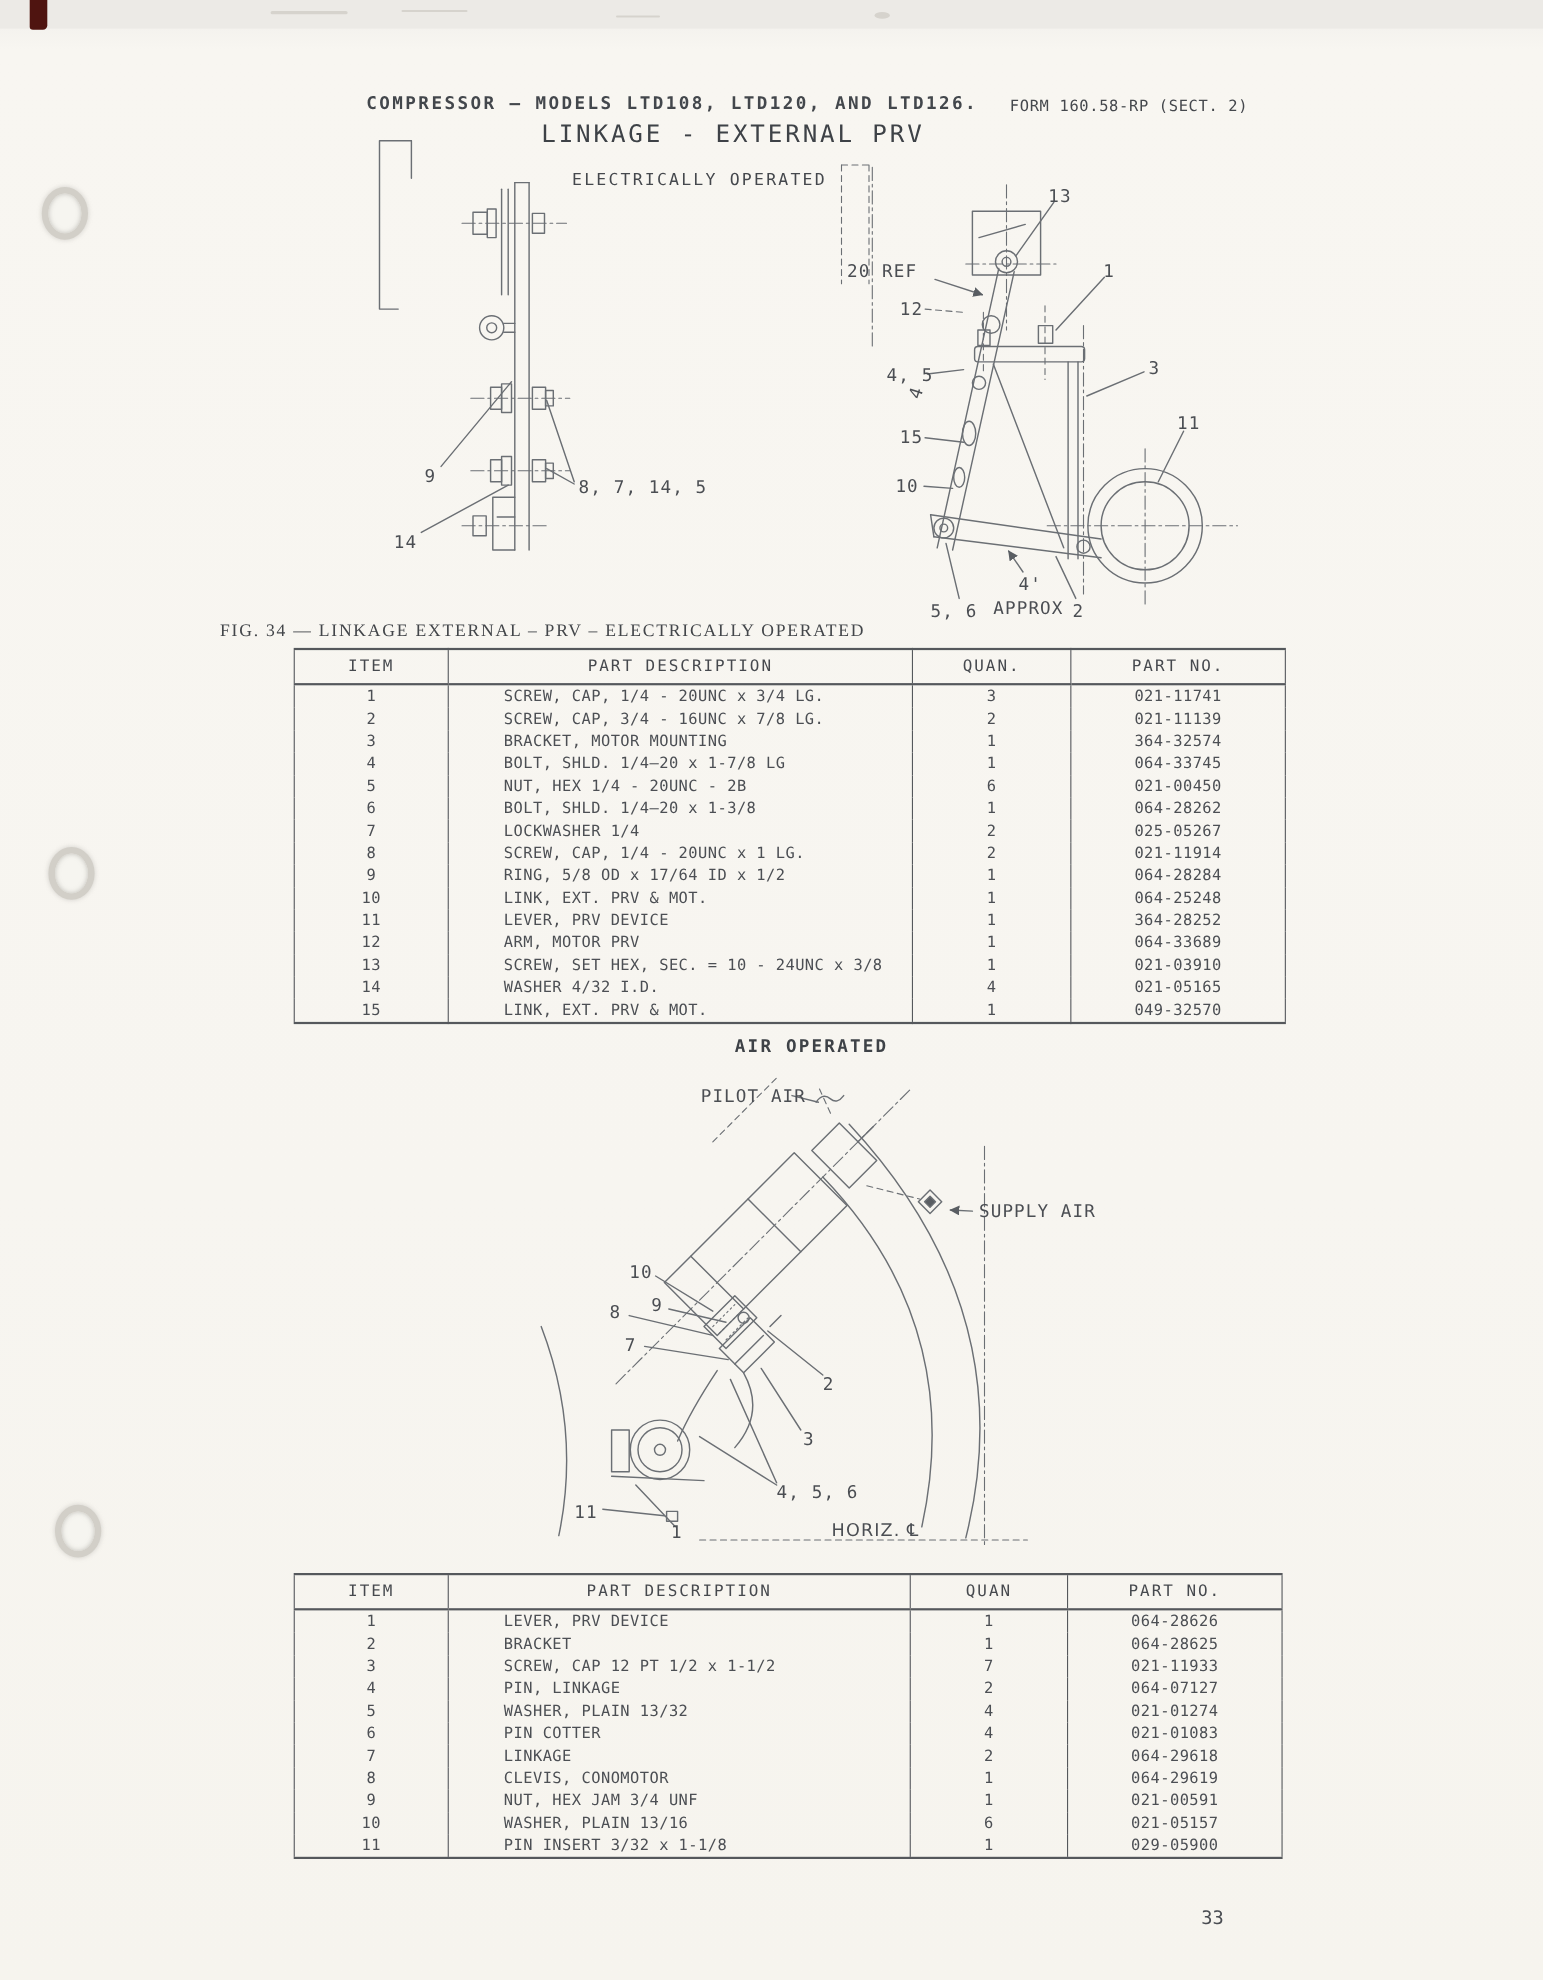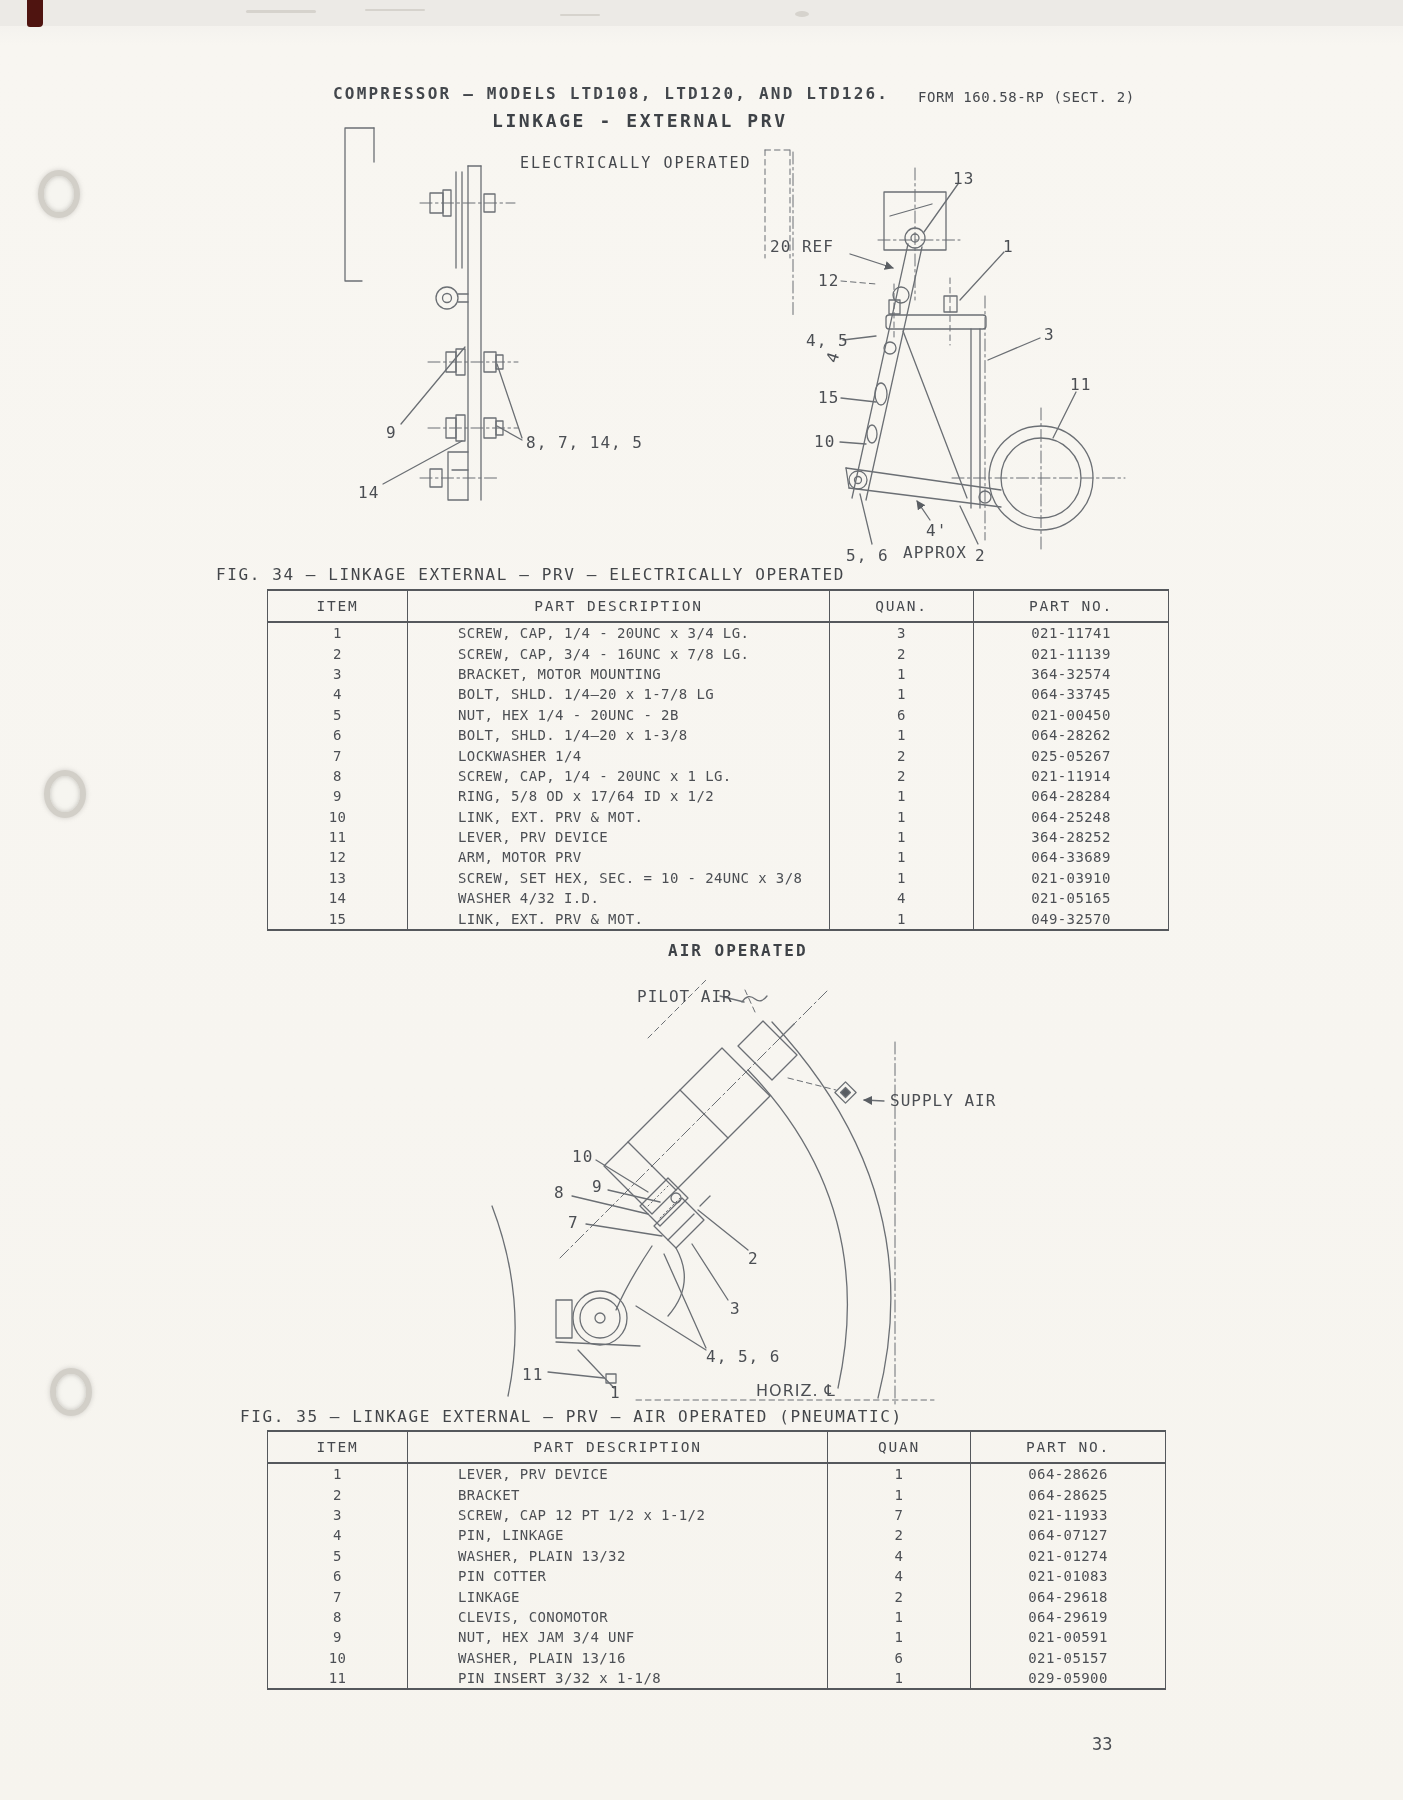--- a/index.html
+++ b/index.html
@@ -9,25 +9,25 @@
   .abs{position:absolute;}
   
   .topstrip{left:0;top:0;width:1403px;height:26px;background:#eceae6;}
   .corner{left:27px;top:0;width:16px;height:27px;background:#4f1410;border-radius:0 0 4px 3px;}
   .smudge{background:#d6d3cd;border-radius:2px;}
   .hole{width:30px;height:36px;border-radius:50%;border:6px solid #d2cfc8;background:#f6f5f0;
         box-shadow:inset 0 0 5px rgba(150,148,142,.55), 0 0 5px rgba(150,148,142,.4);}
   
   .hdr{left:333px;top:84px;font-size:16px;letter-spacing:2.2px;color:#43474c;white-space:nowrap;font-weight:bold;}
   .formref{left:918px;top:89px;font-size:14px;letter-spacing:.6px;color:#45484d;white-space:nowrap;}
-  .title{left:492px;top:110px;font-size:18px;font-weight:bold;letter-spacing:2.6px;color:#3e4247;white-space:nowrap;}
+  .title{left:492px;top:110px;font-size:22px;font-weight:normal;letter-spacing:2.6px;color:#3e4247;white-space:nowrap;}
   .sub1{left:520px;top:138px;font-size:15px;letter-spacing:2px;color:#45484d;white-space:nowrap;margin-top:16px;}
   .sub2{left:668px;top:941px;font-size:16px;font-weight:bold;letter-spacing:2px;color:#3e4247;white-space:nowrap;}
   .cap{font-size:16px;letter-spacing:1.6px;color:#43464a;white-space:nowrap;}
-  .cap1{left:216px;top:565px;}
+  .cap1{left:200px;top:565px;font-family:Liberation Serif, serif;}
   .cap2{left:240px;top:1407px;}
   .pageno{left:1092px;top:1734px;font-size:17px;color:#4a4d52;}
   
   table.ptable{position:absolute;border-collapse:collapse;table-layout:fixed;
         border:1.5px solid #55585c;border-top-width:2.2px;border-bottom-width:2.2px;}
   .ptable th{font-weight:normal;font-size:14.5px;letter-spacing:1.8px;height:30px;
         border-bottom:2.2px solid #55585c;color:#46494e;padding:0;}
   .ptable td{height:20.4px;font-size:14px;letter-spacing:.4px;padding:0;color:#4c4f54;}
   .ptable th+th,.ptable td+td{border-left:1.5px solid #55585c;}
   .ptable td.c-item,.ptable td.c-quan,.ptable td.c-part{text-align:center;}
@@ -344,21 +344,20 @@
       <text class="dlabel" x="568" y="1228">7</text>
       <text class="dlabel" x="748" y="1264">2</text>
       <text class="dlabel" x="730" y="1314">3</text>
       <text class="dlabel" x="706" y="1362">4, 5, 6</text>
       <text class="dlabel" x="522" y="1380">11</text>
       <text class="dlabel dlabel-sans" x="756" y="1396">HORIZ. ℄</text>
       <text class="dlabel" x="610" y="1398">1</text>
     </g>
   </svg>
 
-  <div class="abs cap cap2">FIG. 35 — LINKAGE EXTERNAL – PRV – AIR OPERATED (PNEUMATIC)</div>
   <table class="ptable t2">
     <colgroup>
         <col style="width:140px">
         <col style="width:420px">
         <col style="width:143px">
         <col style="width:195px">
       </colgroup>
     <thead>
       <tr>
         <th>ITEM</th>

